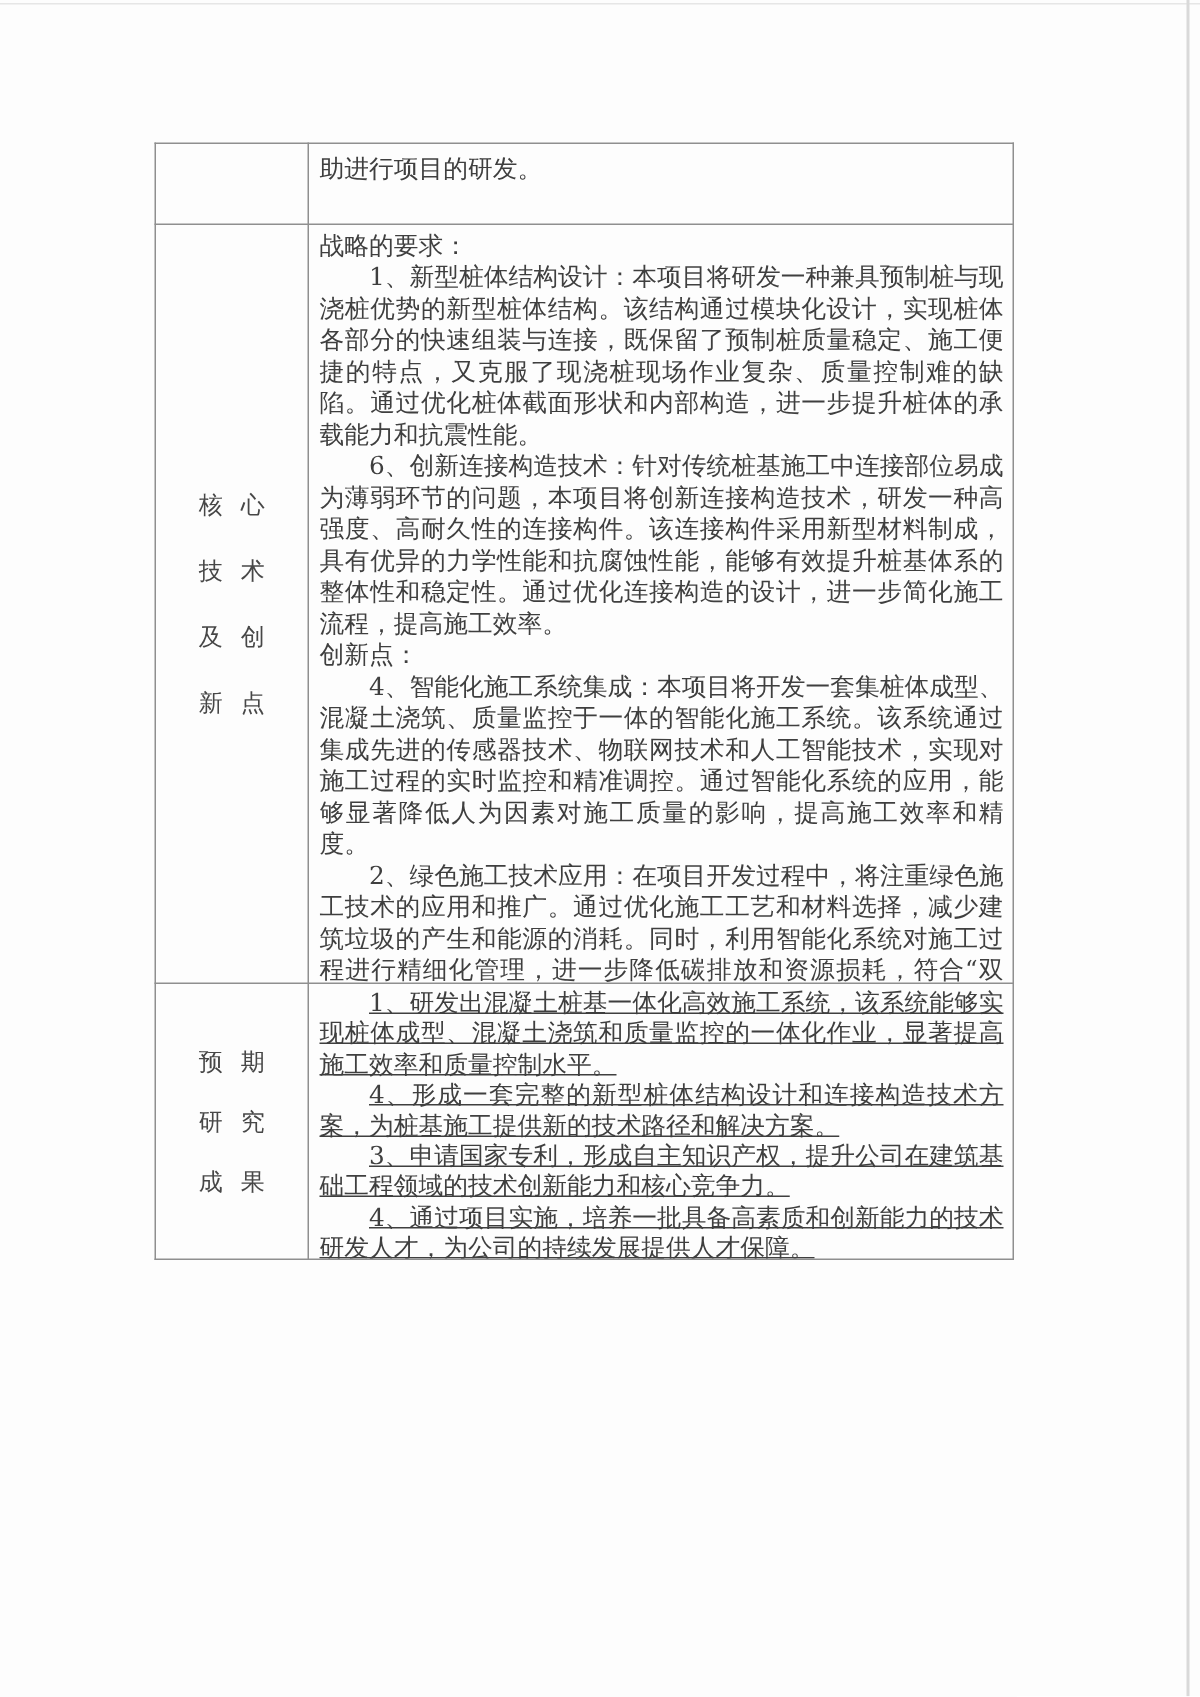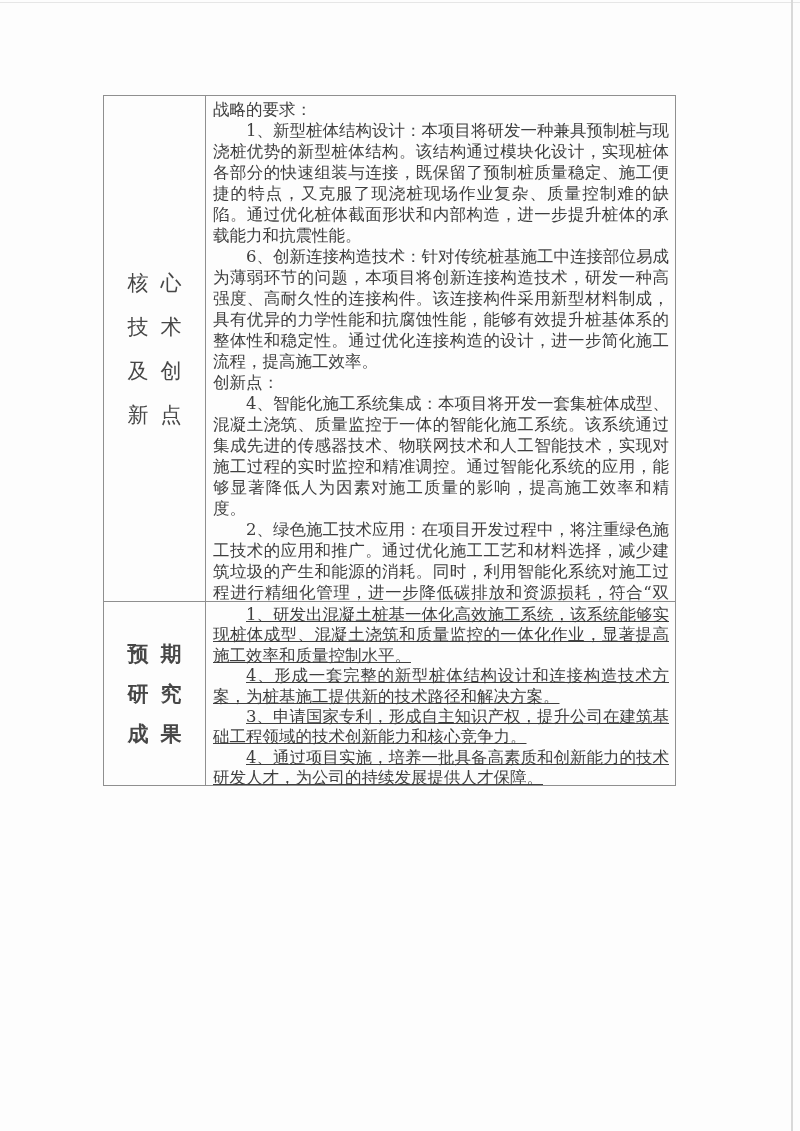--- a/index.html
+++ b/index.html
@@ -38,31 +38,31 @@
   .doc-table td {
     border: 1px solid #8f8f8f;
     vertical-align: top;
     padding: 0;
   }
   .label-cell {
     width: 101px;
     vertical-align: middle !important;
     text-align: center;
     color: #474747;
-    font-size: 21px;
+    font-size: 16px;
   }
   .label-line {
     display: block;
   }
   .label-line span {
     letter-spacing: 12px;
     margin-right: -12px;
   }
   .row-core .label-line { line-height: 44px; }
-  .row-results .label-line { line-height: 40px; font-weight: bold; }
+  .row-results .label-line { line-height: 40px; }
   .content-cell {
     width: 469px;
   }
   .cell-inner {
     overflow: hidden;
     padding: 3px 6px 0 7px;
     color: #3f3f3f;
     font-size: 16.5px;
     line-height: 21px;
   }
@@ -79,20 +79,28 @@
 </head>
 <body>
 
 <div class="page">
   <div class="scan-edge-top"></div>
   <div class="scan-edge-right"></div>
 
   <table class="doc-table">
 
     <tbody>
+        <tr class="row-top">
+      <td class="label-cell"></td>
+      <td class="content-cell">
+        <div class="cell-inner">
+          <p class="para">助进行项目的研发。</p>
+        </div>
+      </td>
+    </tr>
 
     <tr class="row-core">
       <td class="label-cell">
         <span class="label-line"><span>核心</span></span>
         <span class="label-line"><span>技术</span></span>
         <span class="label-line"><span>及创</span></span>
         <span class="label-line"><span>新点</span></span>
       </td>
       <td class="content-cell">
         <div class="cell-inner">

